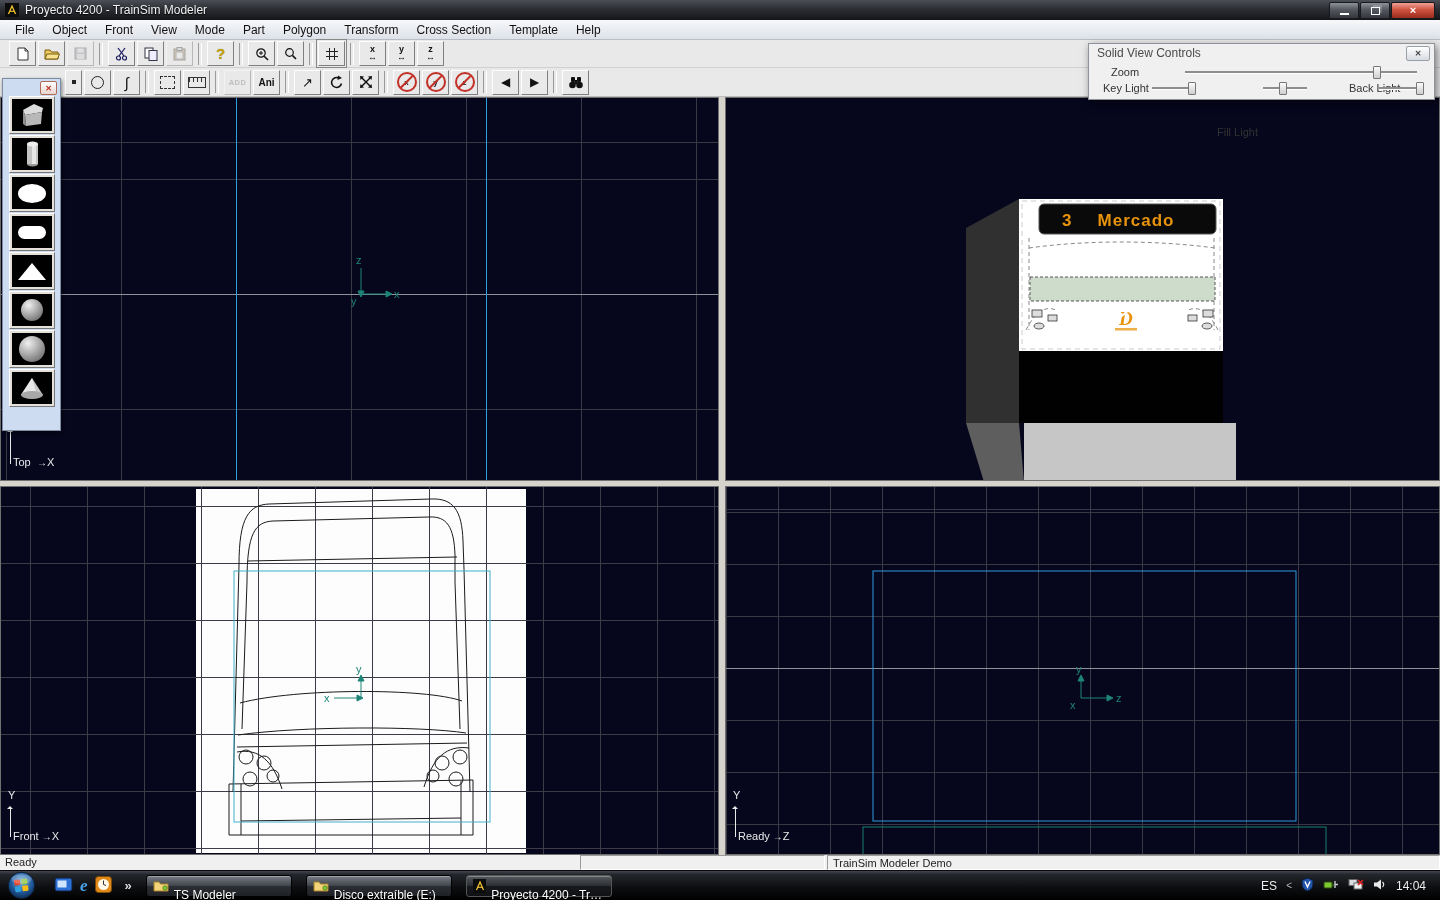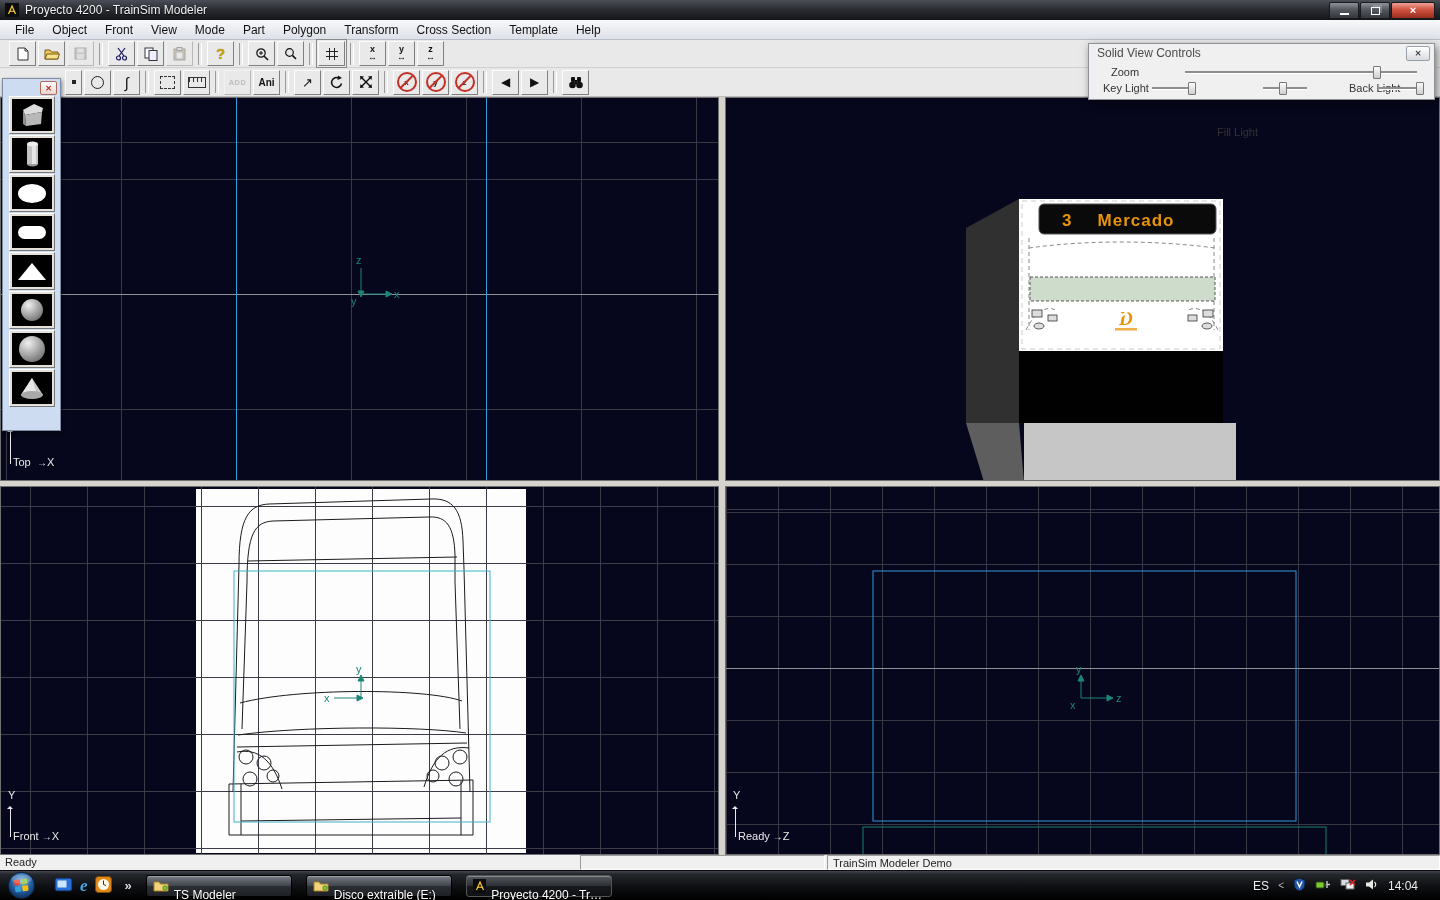--- a/index.html
+++ b/index.html
@@ -122,21 +122,21 @@
   .ql{display:flex;align-items:center;gap:7px;margin-left:18px;flex:none;}
   .ql-chev{color:#ddd;font-size:13px;font-weight:bold;margin-left:6px;}
   .task-btn{width:146px;height:22px;margin-left:14px;border:1px solid #000;border-radius:3px;flex:none;
     background:linear-gradient(180deg,#787d86 0%,#41454c 48%,#2b2e34 52%,#1e2025 100%);
     box-shadow:inset 0 1px 0 rgba(255,255,255,.3);display:flex;align-items:center;gap:5px;
     padding:0 6px;box-sizing:border-box;}
   .task-btn.active{background:linear-gradient(180deg,#55595f 0%,#2c2f34 48%,#17191d 52%,#101114 100%);
     border-color:#555;}
   .task-btn span{white-space:nowrap;overflow:hidden;text-overflow:ellipsis;font-size:12px;
     text-shadow:0 1px 1px #000;margin-top:19px;}
-  #tray{margin-left:auto;display:flex;align-items:center;gap:9px;padding-right:22px;}
+  #tray{margin-left:auto;display:flex;align-items:center;gap:9px;padding-right:14px;}
   #tray .txt{font-size:12px;color:#eee;text-shadow:0 1px 1px #000;}
 </style>
 </head>
 <body>
 
 <div id="screen">
 
   <div id="titlebar">
     <span class="app-icon">
       <svg width="14" height="14">

